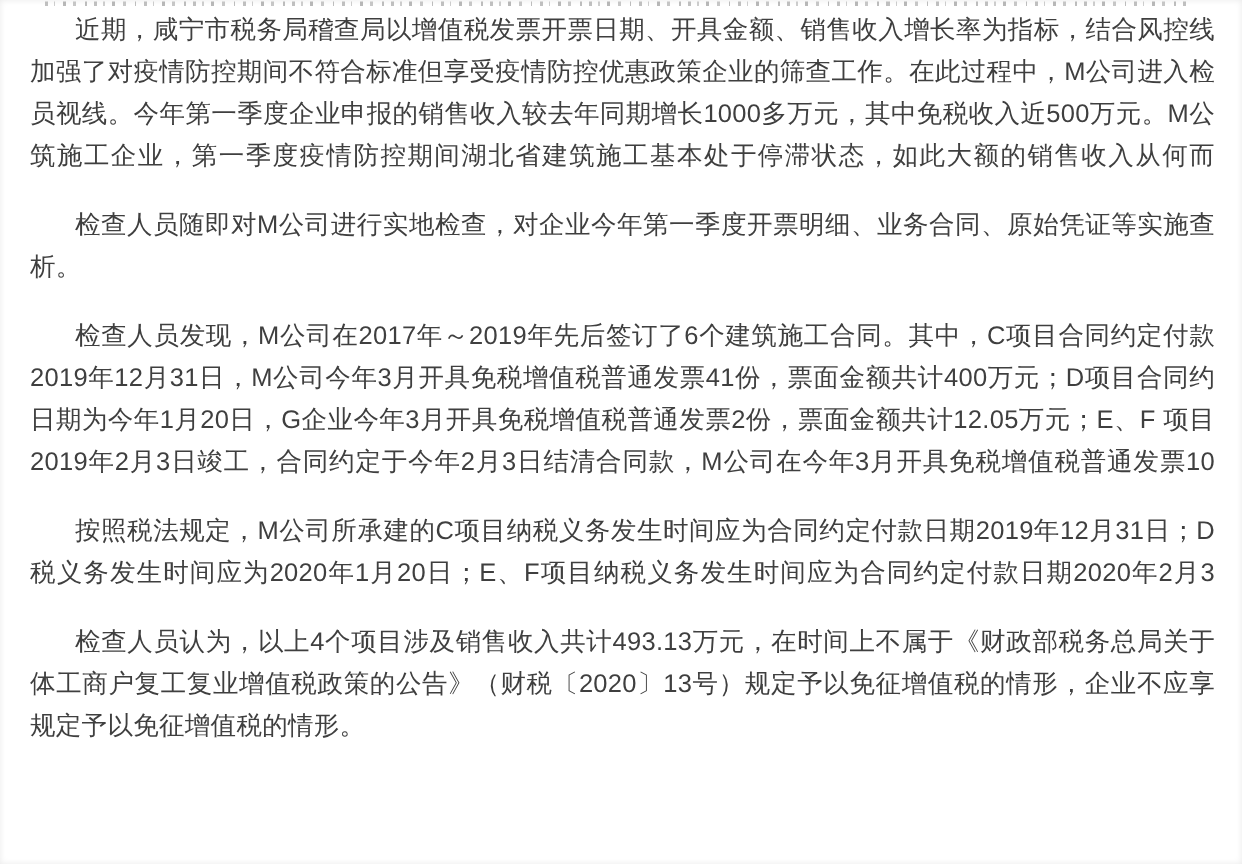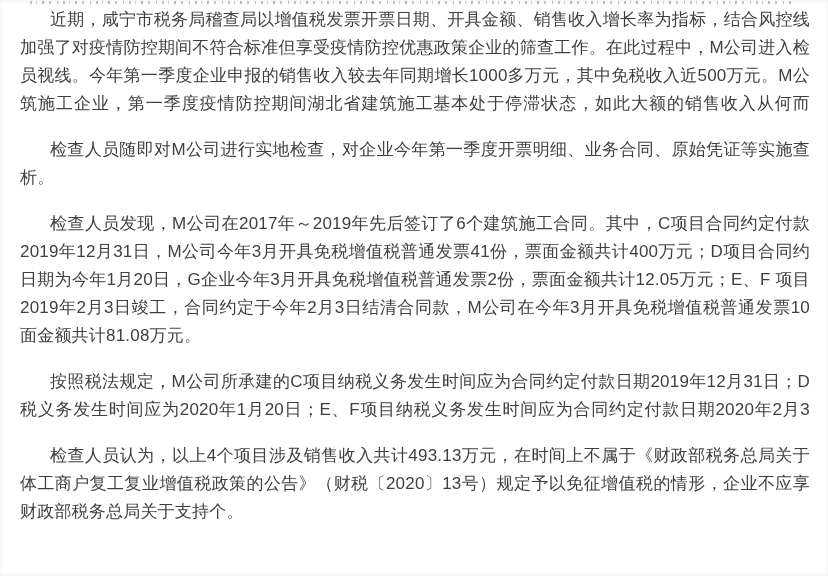--- a/index.html
+++ b/index.html
@@ -74,25 +74,24 @@
       </div>
       <div class="para">
         <div class="line first">检查人员随即对M公司进行实地检查，对企业今年第一季度开票明细、业务合同、原始凭证等实施查验分</div>
         <div class="line last">析。</div>
       </div>
       <div class="para">
         <div class="line first">检查人员发现，M公司在2017年～2019年先后签订了6个建筑施工合同。其中，C项目合同约定付款日期为</div>
         <div class="line">2019年12月31日，M公司今年3月开具免税增值税普通发票41份，票面金额共计400万元；D项目合同约定付款</div>
         <div class="line">日期为今年1月20日，G企业今年3月开具免税增值税普通发票2份，票面金额共计12.05万元；E、F 项目均于</div>
         <div class="line">2019年2月3日竣工，合同约定于今年2月3日结清合同款，M公司在今年3月开具免税增值税普通发票10份，票</div>
-        <div class="line last">面金额共计81.08万元。</div>
       </div>
       <div class="para">
         <div class="line first">按照税法规定，M公司所承建的C项目纳税义务发生时间应为合同约定付款日期2019年12月31日；D项目纳</div>
         <div class="line last">税义务发生时间应为2020年1月20日；E、F项目纳税义务发生时间应为合同约定付款日期2020年2月3日。</div>
       </div>
       <div class="para">
         <div class="line first">检查人员认为，以上4个项目涉及销售收入共计493.13万元，在时间上不属于《财政部税务总局关于支持个</div>
         <div class="line">体工商户复工复业增值税政策的公告》（财税〔2020〕13号）规定予以免征增值税的情形，企业不应享受疫情</div>
-        <div class="line last">财政部税务总局关于支持个。</div>
+        <div class="line last">规定予以免征增值税的情形。</div>
       </div>
     </div>
 </div>
 
 </body></html>

